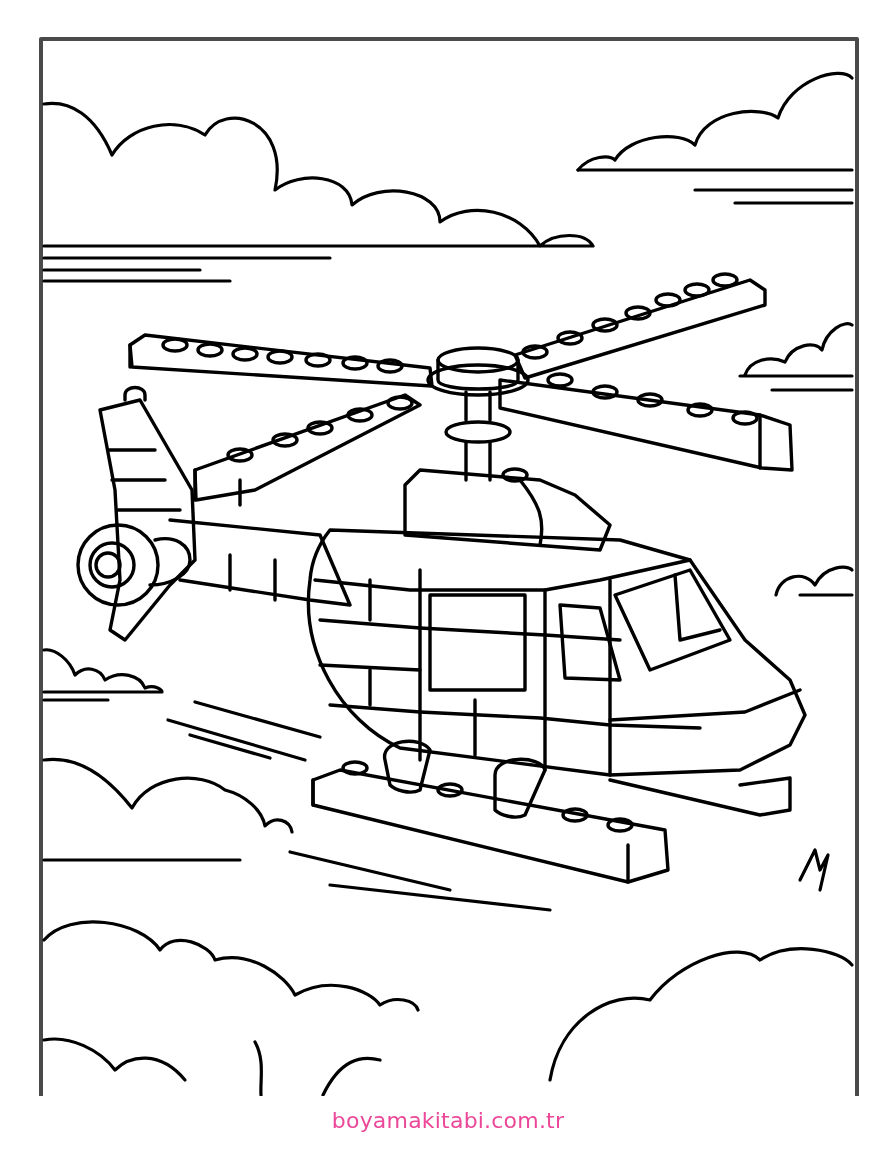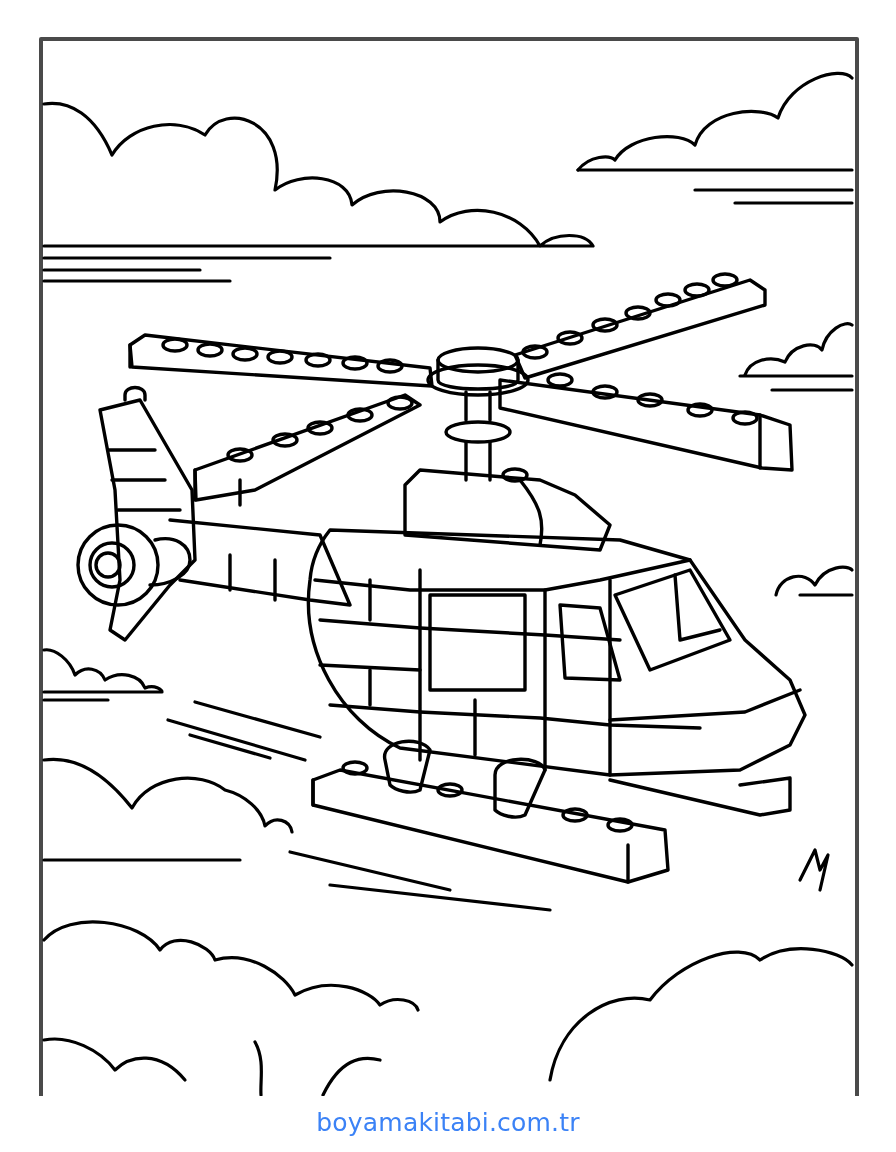--- a/index.html
+++ b/index.html
@@ -1,19 +1,19 @@
 <!DOCTYPE html>
 <html><head>
 <meta charset="utf-8">
 <style>
   html,body{margin:0;padding:0;background:#ffffff;}
   body{width:896px;height:1152px;position:relative;overflow:hidden;font-family:"DejaVu Sans","Liberation Sans",sans-serif;}
   .frame{position:absolute;left:39px;top:36px;width:820px;height:1060px;}
   .frame svg{position:absolute;left:0;top:0;}
-  .footer{position:absolute;left:0;top:1108px;width:896px;text-align:center;font-size:25px;color:#3b82f6;letter-spacing:0.2px;}
+  .footer{position:absolute;left:0;top:1108px;width:896px;text-align:center;font-size:22px;color:#ec4899;letter-spacing:0.2px;}
 </style>
 </head>
 <body>
 
 <div class="frame">
 <svg width="820" height="1060" viewBox="39 36 820 1060" fill="none" stroke="#000" stroke-width="3.2" stroke-linejoin="round" stroke-linecap="round">
 
   <path d="M41 1096 V39 H857 V1096" stroke="#4a4a4a" stroke-width="4"></path>
 
   <g>

